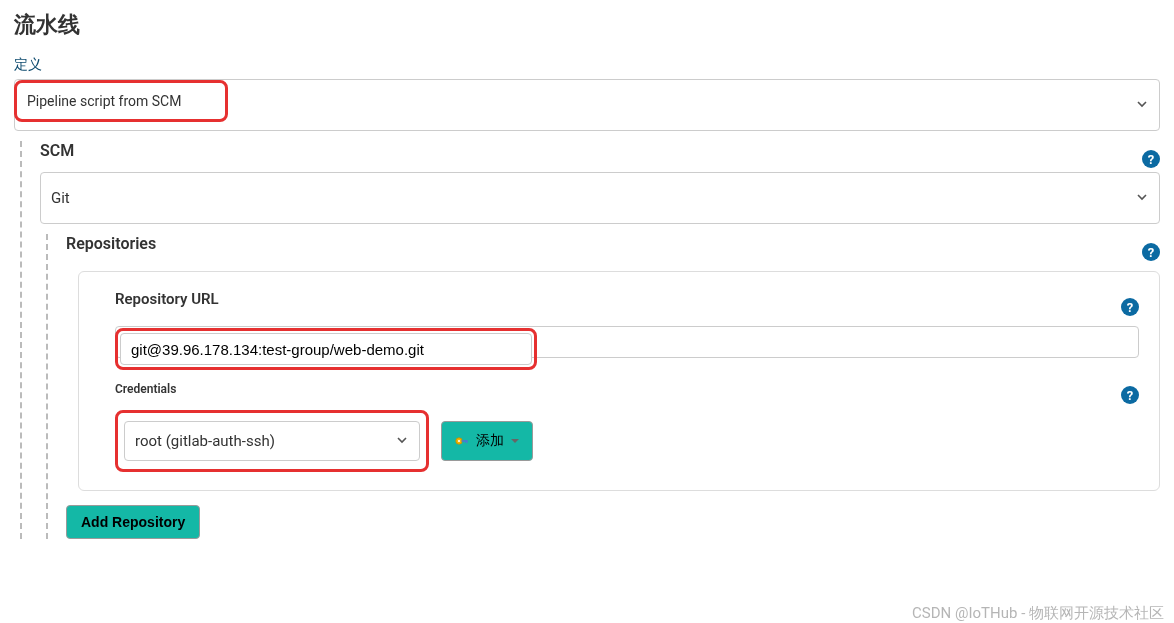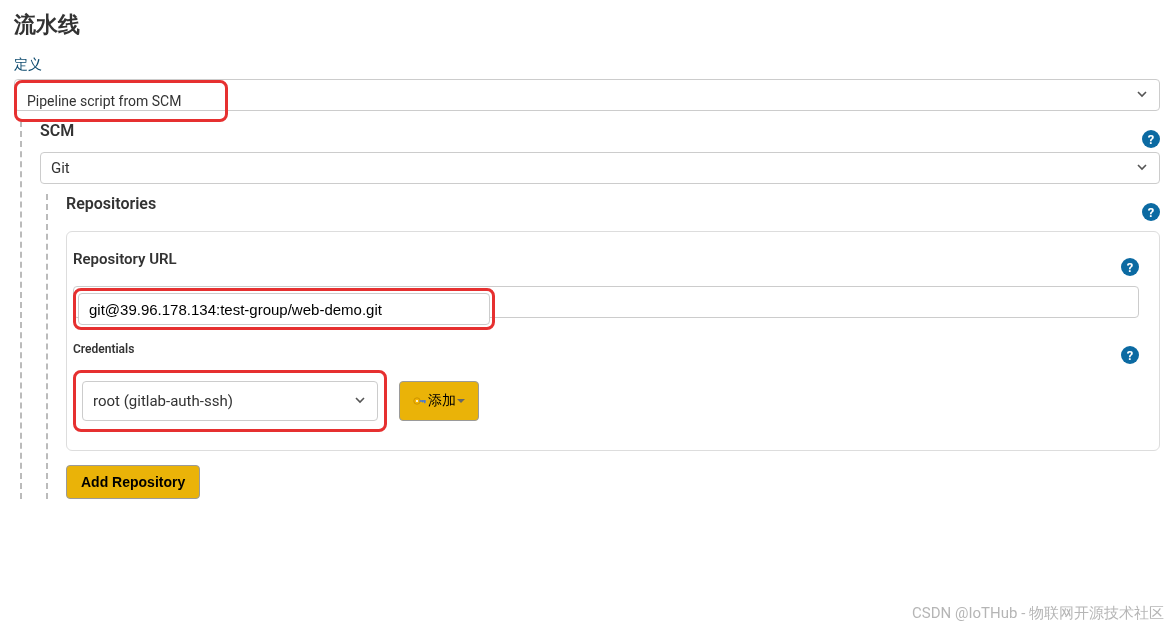--- a/index.html
+++ b/index.html
@@ -22,21 +22,21 @@
   margin-bottom: 6px;
 }
 .subheader {
   font-size: 16px;
   font-weight: 600;
   color: #333;
   margin-bottom: 8px;
 }
 .select {
   width: 100%;
-  height: 32px;
+  height: 52px;
   border: 1px solid #ccc;
   border-radius: 4px;
   padding: 6px 34px 6px 10px;
   font-size: 15px;
   background: #fff;
   appearance: none;
   position: relative;
   display: flex;
   align-items: center;
   cursor: pointer;
@@ -85,41 +85,43 @@
 .highlight-red {
   border: 3px solid #e63030;
   border-radius: 8px;
   padding: 4px 4px;
   display: inline-block;
 }
 .highlight-red.full { display: block; padding: 2px; }
 .repo-box {
   border: 1px solid #ddd;
   border-radius: 6px;
-  padding: 18px 20px 18px 6px;
+  padding: 18px 20px 18px 36px;
   margin-top: 10px;
+  margin-left: 12px;
 }
 .cred-row {
   display: flex;
   align-items: center;
   gap: 12px;
   margin-top: 6px;
 }
 .cred-select-wrap {
   width: 296px;
 }
 .btn {
   border: 1px solid #9a9a9a;
-  background: #eab308;
+  background: #14b8a6;
   border-radius: 4px;
   padding: 8px 14px;
   font-size: 14px;
   cursor: pointer;
   display: inline-flex;
   align-items: center;
+  gap: 6px;
 }
 .btn-bold { font-weight: 600; }
 .btn-add-cred {
   padding: 10px 12px;
 }
 .key-icon { display:inline-flex; }
 .advanced-row {
   display: flex;
   justify-content: flex-end;
   margin-top: 30px;

